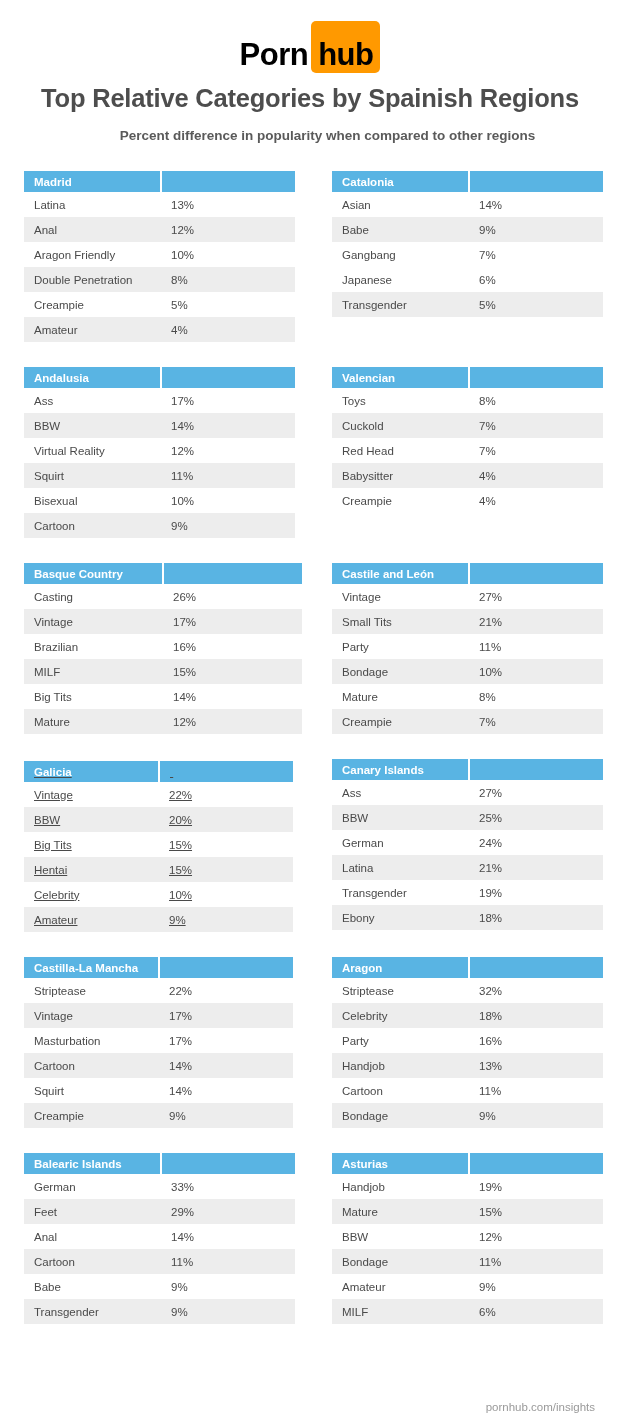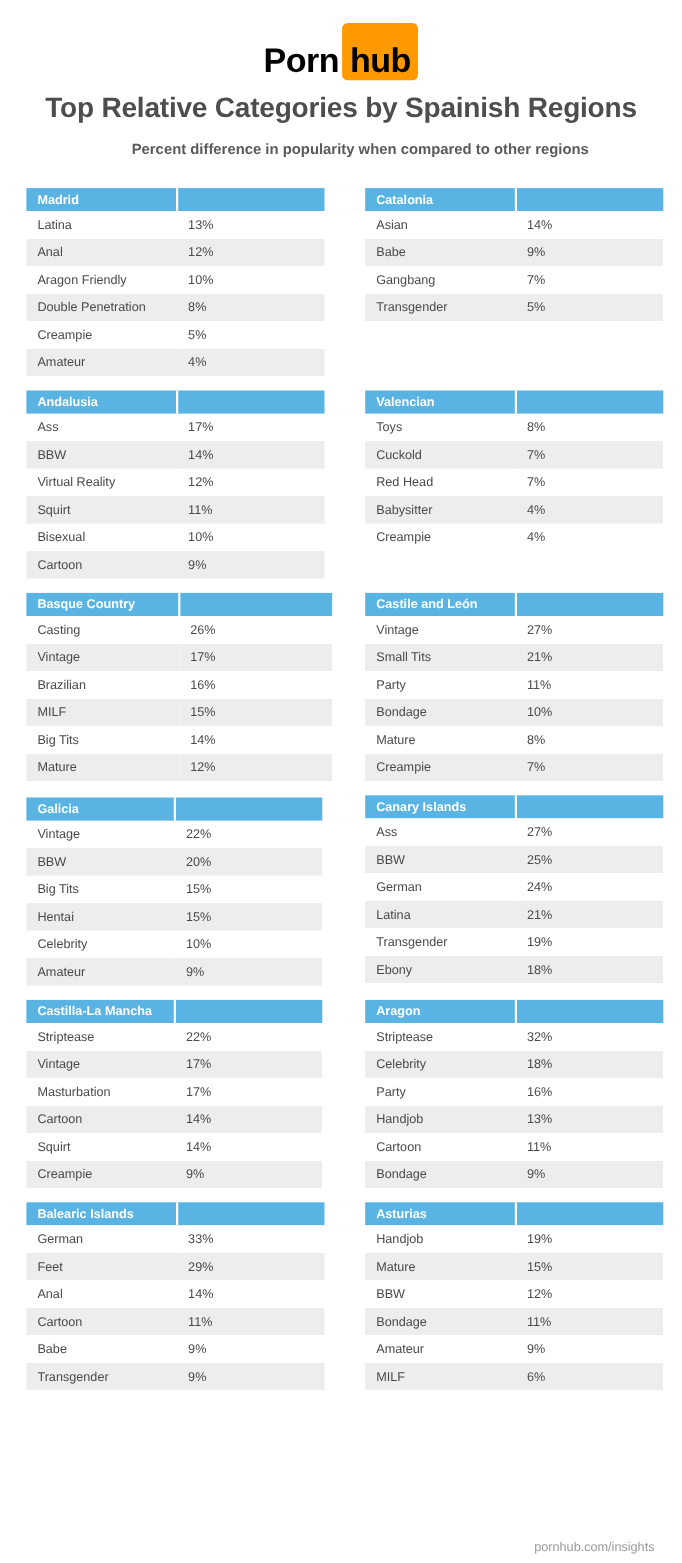--- a/index.html
+++ b/index.html
@@ -68,21 +68,21 @@
   
   .grid {
     margin-top: 28px;
     padding: 0 24px 0 24px;
     box-sizing: border-box;
   }
   .block-row {
     display: flex;
     justify-content: flex-start;
     align-items: flex-start;
-    margin-bottom: 13px;
+    margin-bottom: 25px;
   }
   .block-slot {
     width: 286px;
     flex: 0 0 286px;
   }
   .block-slot.right {
     margin-left: 22px;
   }
 
   table.region-table {
@@ -123,21 +123,21 @@
   }
   table.region-table tbody tr.odd td { background: #ffffff; }
   table.region-table tbody tr.even td { background: #ededed; }
 
   
   .w-wide  table.region-table col.c-name { width: 139px; }
   .w-wide  table.region-table col.c-val  { width: 139px; }
   .w-mid   table.region-table col.c-name { width: 135px; }
   .w-mid   table.region-table col.c-val  { width: 134px; }
 
-  .nudge-down { padding-top: 2px; }
+  .nudge-down { padding-top: 2px; text-decoration: underline; }
 
   
   .footer {
     position: absolute;
     right: 25px;
     bottom: 8px;
     font-size: 11.5px;
     color: #9a9a9a;
   }
 </style>
@@ -213,20 +213,24 @@
                 <td>14%</td>
               </tr>
               <tr class="even">
                 <td>Babe</td>
                 <td>9%</td>
               </tr>
               <tr class="odd">
                 <td>Gangbang</td>
                 <td>7%</td>
               </tr>
+              <tr class="odd">
+                <td>Japanese</td>
+                <td>6%</td>
+              </tr>
               <tr class="even">
                 <td>Transgender</td>
                 <td>5%</td>
               </tr>
             </tbody>
           </table>
         </div>
       </div>
       <div class="block-row">
         <div class="block-slot">

